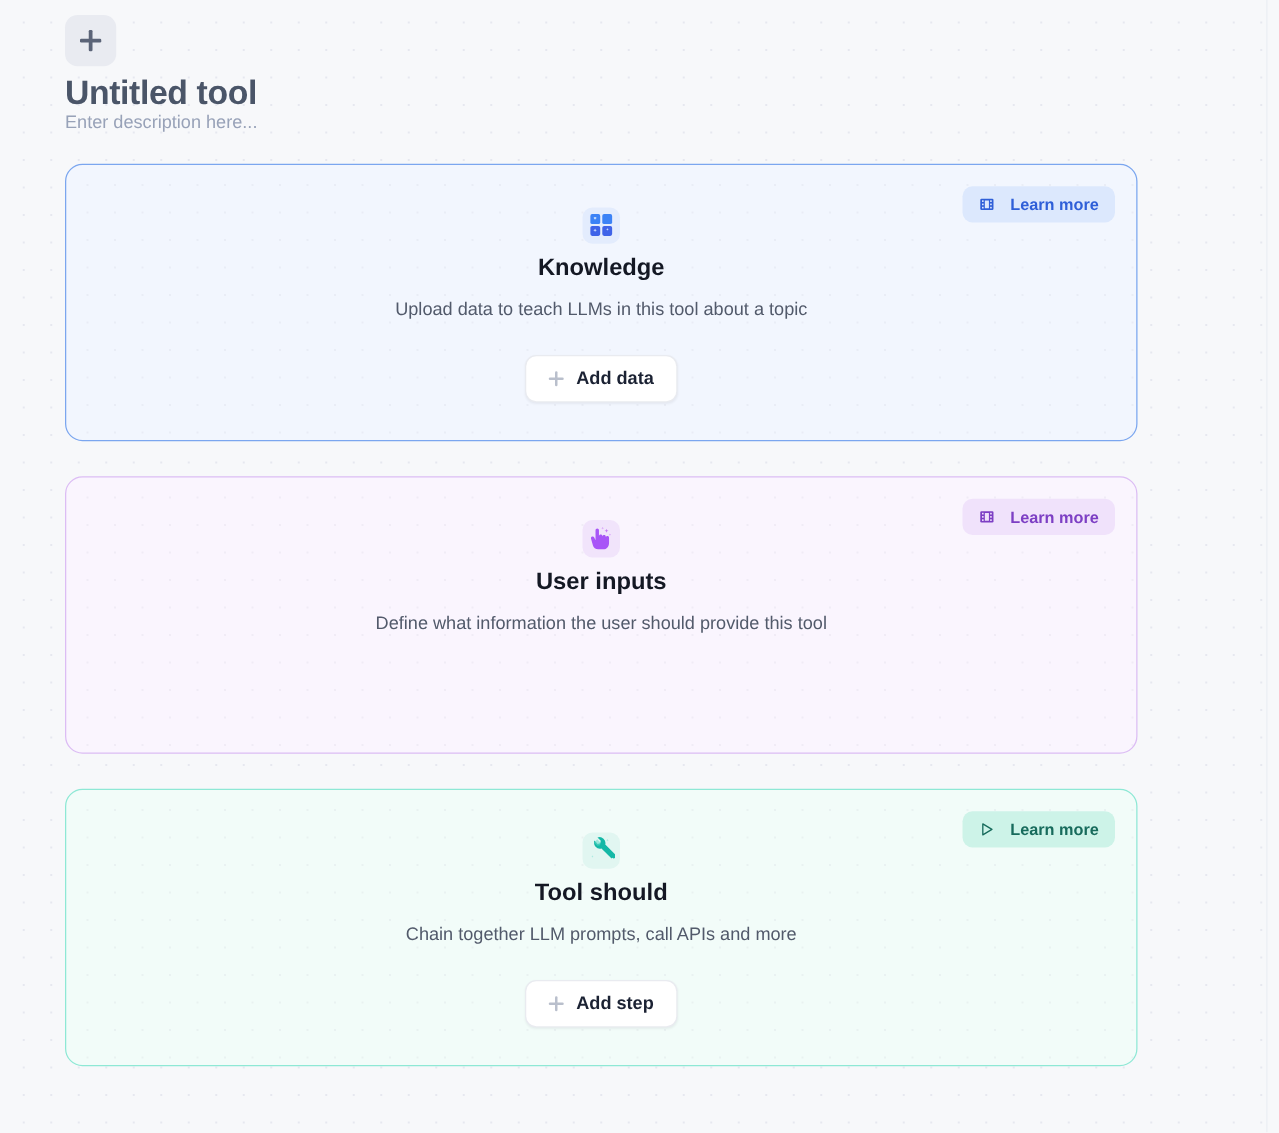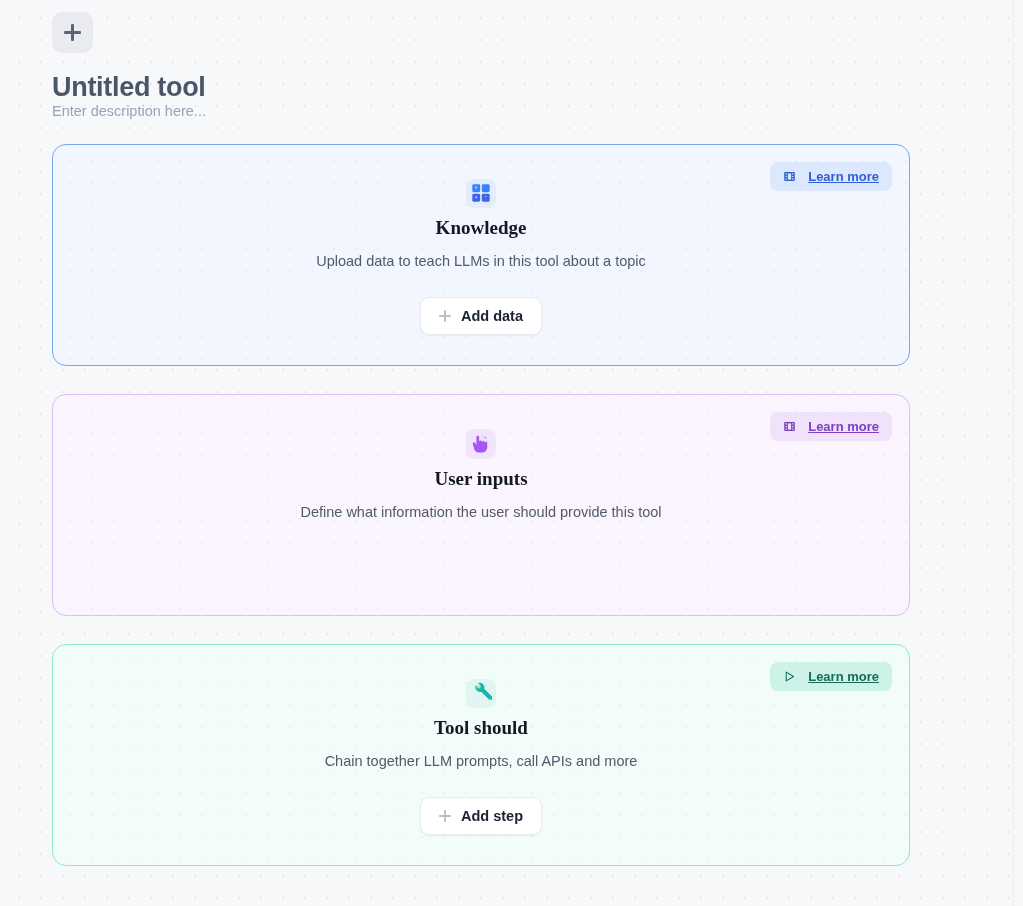--- a/index.html
+++ b/index.html
@@ -65,21 +65,21 @@
     border-radius: 1px;
   }
   .add-btn .plus-glyph::before {
     left: 7.4px; top: 0; width: 2.2px; height: 17px;
   }
   .add-btn .plus-glyph::after {
     top: 7.4px; left: 0; height: 2.2px; width: 17px;
   }
 
   .tool-title {
-    margin-top: 20px;
+    margin-top: 7px;
     font-size: 27px;
     font-weight: bold;
     color: #4a5568;
     letter-spacing: -0.3px;
     line-height: 1.1;
   }
 
   .tool-desc {
     font-size: 14.5px;
     color: #98a2b8;
@@ -133,21 +133,20 @@
     display: inline-flex;
     align-items: center;
     gap: 12px;
     padding: 7px 13px;
     border-radius: 8px;
     font-size: 13px;
     font-weight: bold;
     border: none;
     cursor: pointer;
     white-space: nowrap;
-    text-decoration: underline;
   }
   .learn-more.blue   { background: #dce8fd; color: #2f5fd8; }
   .learn-more.purple { background: #f0e2fb; color: #7d3fc4; }
   .learn-more.teal   { background: #cdf3e8; color: #176b5c; }
 
   .lm-icon { display: inline-flex; align-items: center; }
 
   
   .card-icon {
     width: 30px;
@@ -160,21 +159,20 @@
   }
   .card-icon.knowledge  { background: #e3ecfd; }
   .card-icon.userinputs { background: #f1e4fb; }
   .card-icon.toolsteps  { background: #e1f6f1; }
 
   .card-title {
     font-size: 19px;
     font-weight: bold;
     color: #141824;
     line-height: 1.2;
-    font-family: Liberation Serif, serif;
   }
 
   .card-sub {
     margin-top: 13px;
     font-size: 14.5px;
     color: #525a6b;
     line-height: 1.2;
   }
 
   .action-btn {

